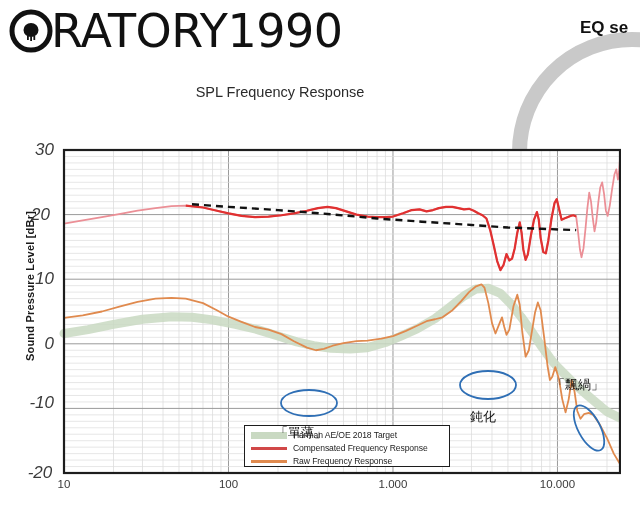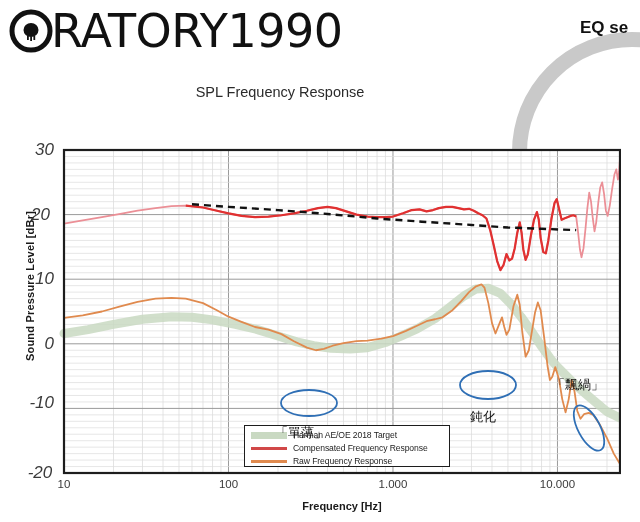--- a/index.html
+++ b/index.html
@@ -129,21 +129,20 @@
 
   <div class="eq-title">EQ se</div>
 
   <div class="chart-wrap">
 
     <div class="chart-title">
       <span>SPL Frequency Response</span>
     </div>
 
     <div class="ylabel">Sound Pressure Level [dBr]</div>
-    <div class="xlabel">Frequency [Hz]</div>
 
     <svg class="plot-svg" id="plot" width="640" height="462">
         <rect x="64" y="90" width="556" height="323" fill="#fff"></rect>
         <line x1="64" y1="90" x2="64" y2="413" stroke="#9a9a9a" stroke-width="1"></line>
         <line x1="113.51544907129018" y1="90" x2="113.51544907129018" y2="413" stroke="#d8d8d8" stroke-width="0.7"></line>
         <line x1="142.4801299843631" y1="90" x2="142.4801299843631" y2="413" stroke="#d8d8d8" stroke-width="0.7"></line>
         <line x1="163.03089814258036" y1="90" x2="163.03089814258036" y2="413" stroke="#d8d8d8" stroke-width="0.7"></line>
         <line x1="178.971312329593" y1="90" x2="178.971312329593" y2="413" stroke="#d8d8d8" stroke-width="0.7"></line>
         <line x1="191.9955790556533" y1="90" x2="191.9955790556533" y2="413" stroke="#d8d8d8" stroke-width="0.7"></line>
         <line x1="203.00743966817907" y1="90" x2="203.00743966817907" y2="413" stroke="#d8d8d8" stroke-width="0.7"></line>

